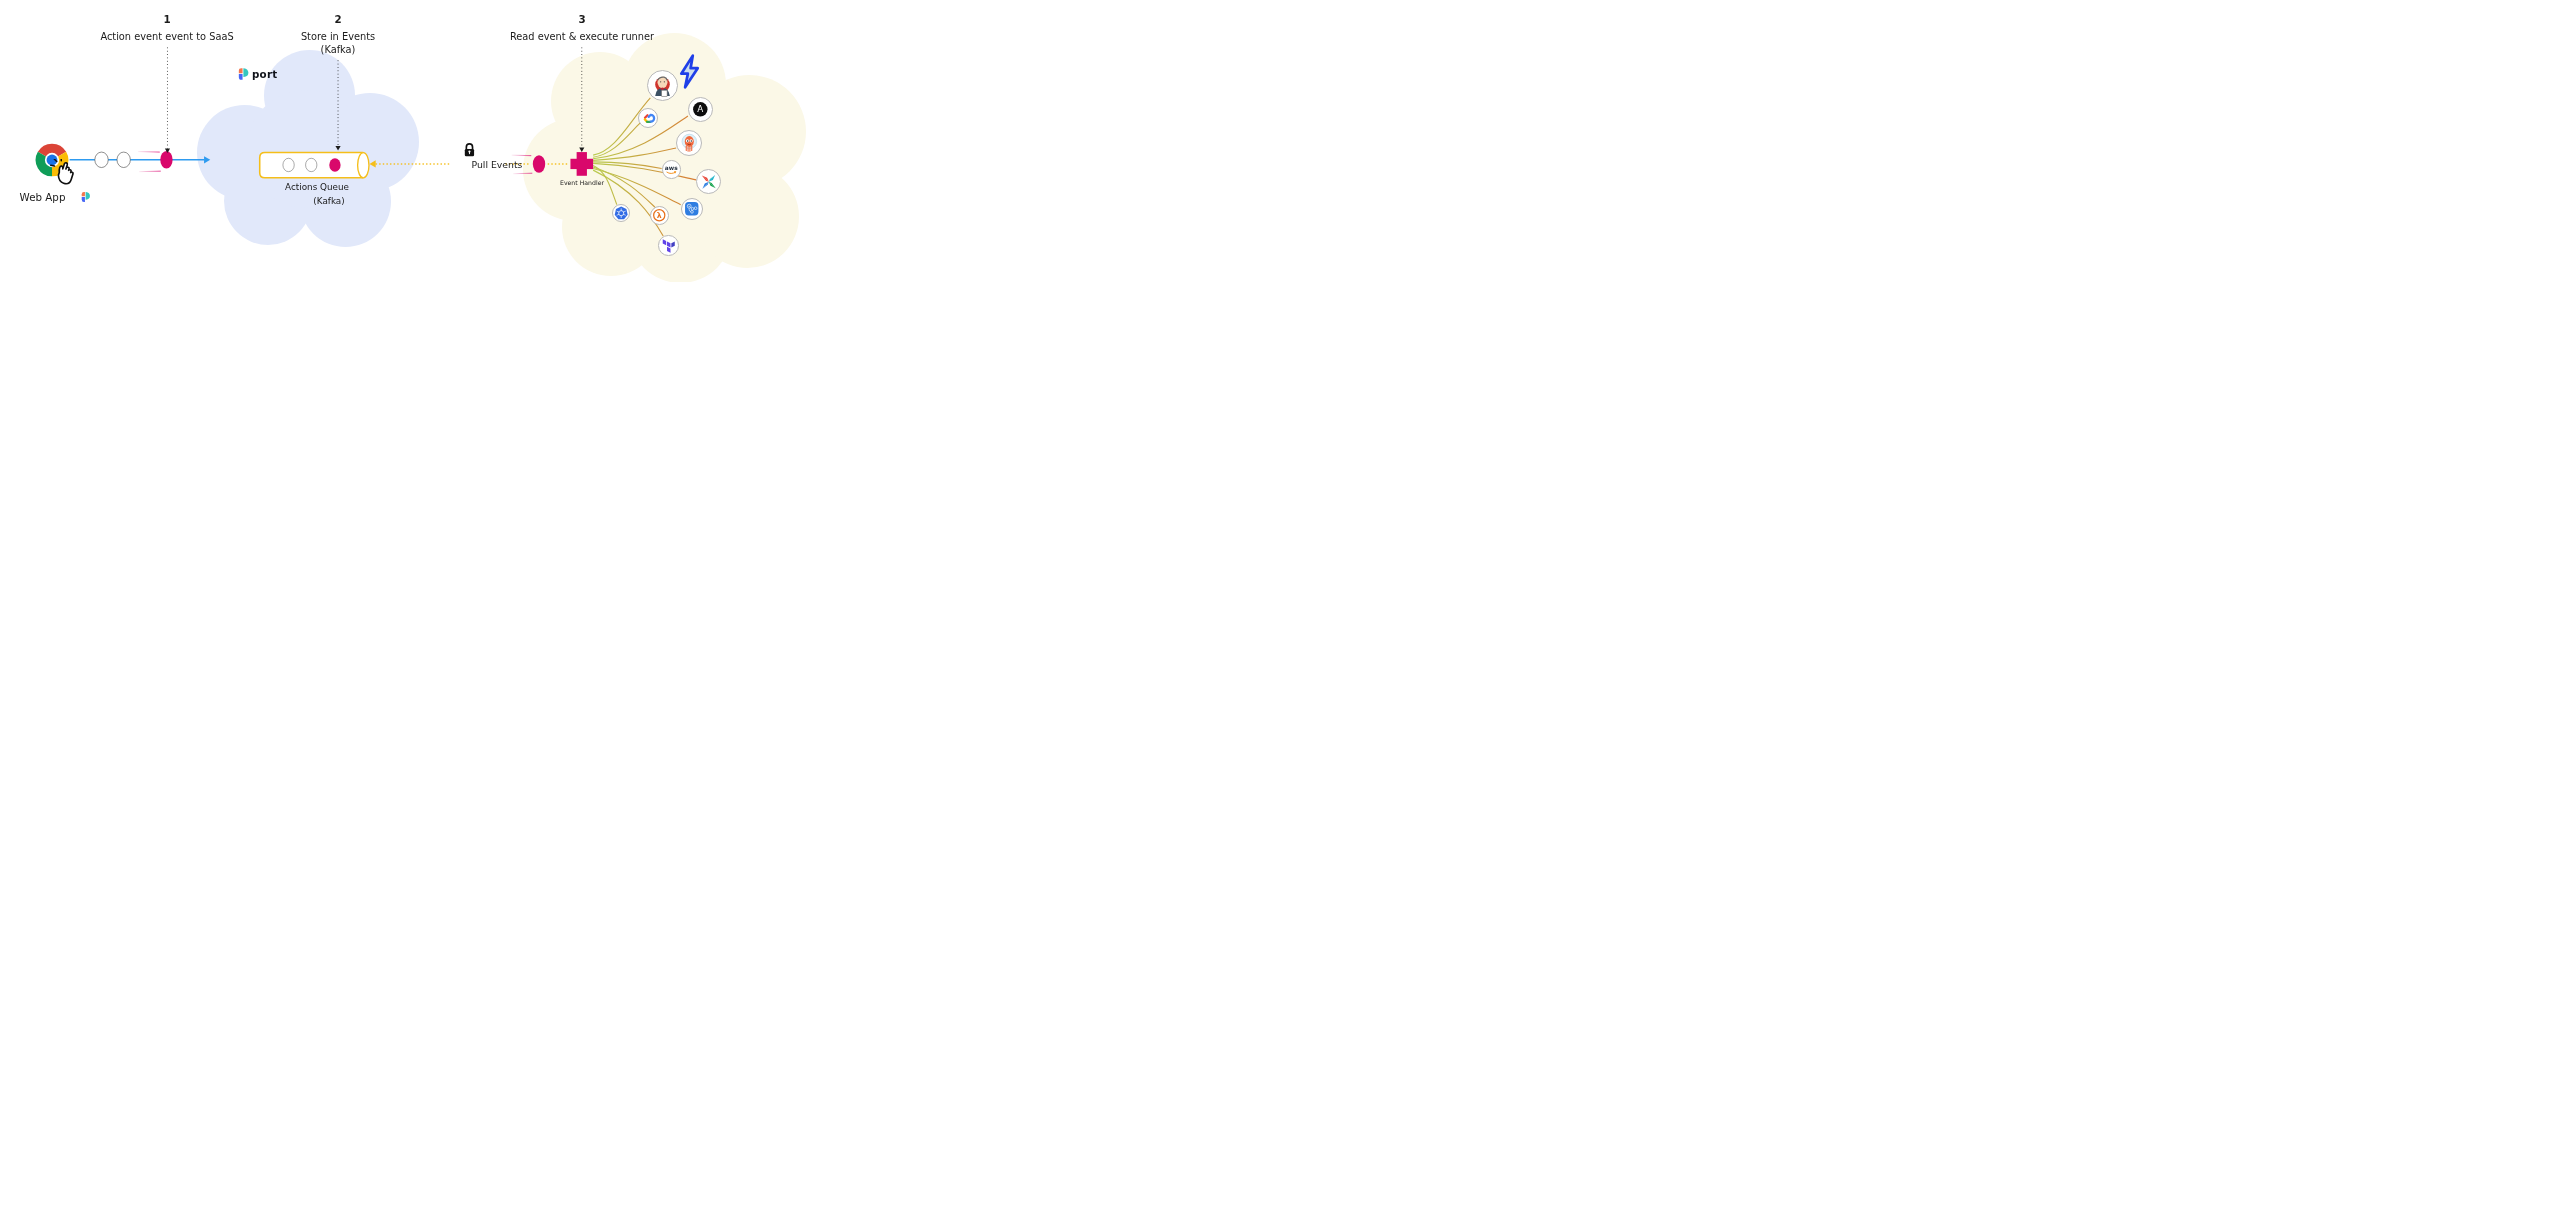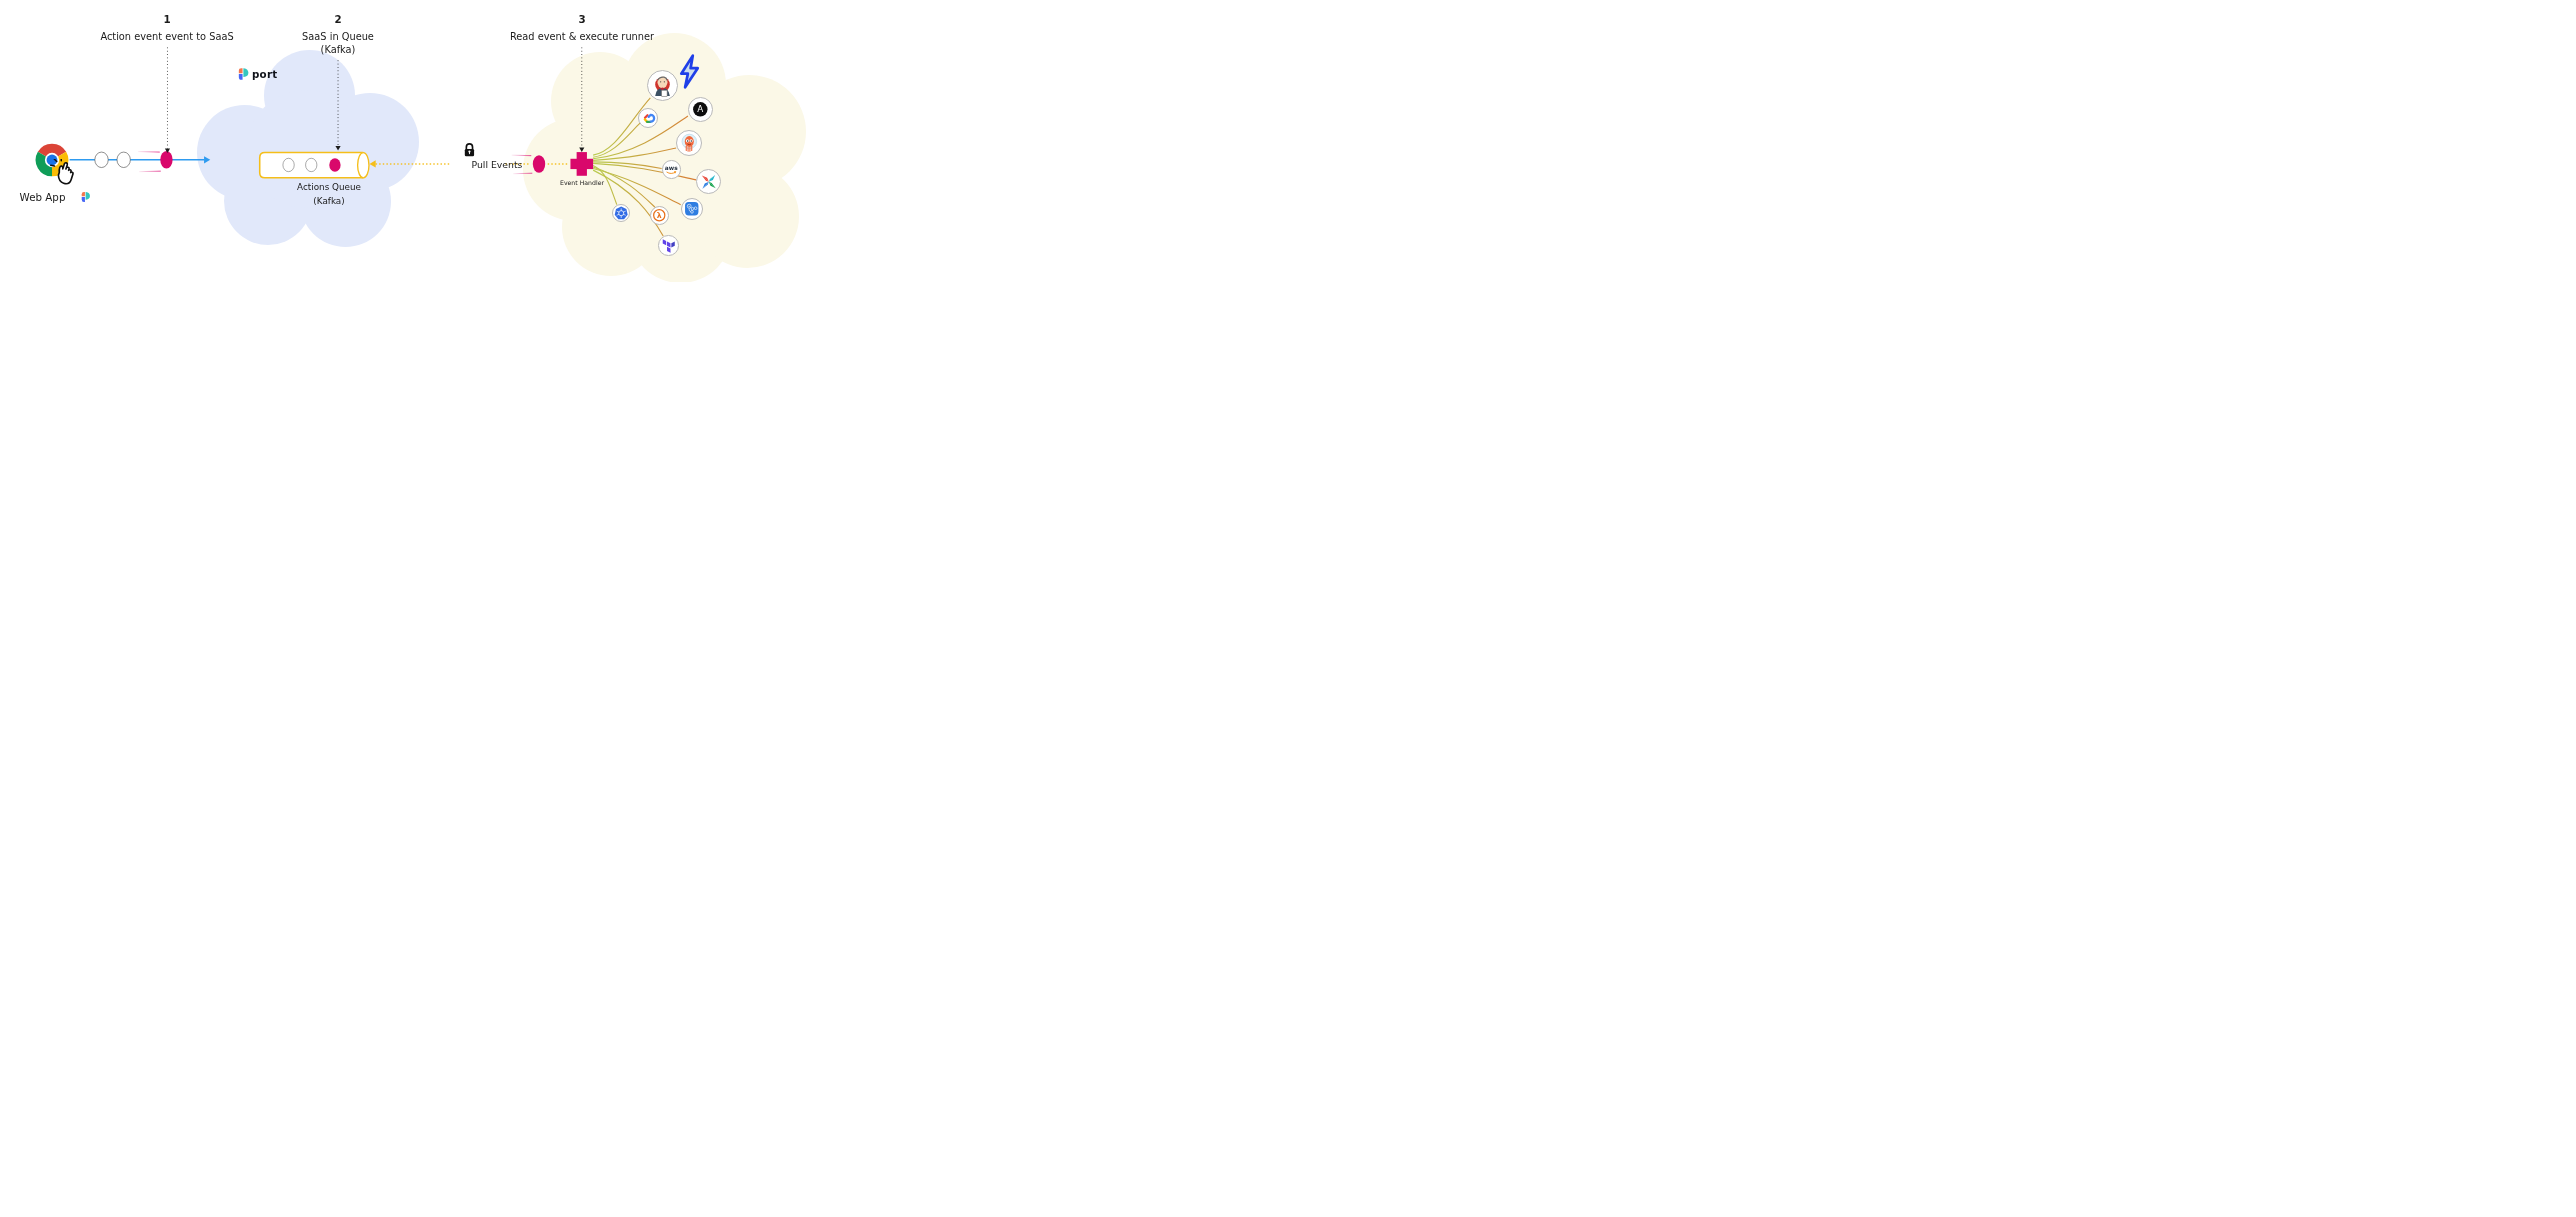--- a/index.html
+++ b/index.html
@@ -129,21 +129,21 @@
       <rect x="910.2" y="294" width="1.8" height="5" fill="#fff"></rect>
     </g>
   </svg>
 
   <div class="step" style="left:167px;top:14.4px;">
     <div class="num">1</div>
     <div class="lbl">Action event event to SaaS</div>
   </div>
   <div class="step" style="left:338px;top:14.4px;">
     <div class="num">2</div>
-    <div class="lbl">SaaS in Queue</div>
+    <div class="lbl">Store in Events</div>
     <div class="sub">(Kafka)</div>
   </div>
   <div class="step" style="left:582px;top:14.4px;">
     <div class="num">3</div>
     <div class="lbl">Read event &amp; execute runner</div>
   </div>
 
   <svg class="abs" style="left:35px;top:143px;" width="34" height="34" viewBox="0 0 100 100">
     <circle cx="50" cy="50" r="48" fill="#fff"></circle>
     <path d="M50,50 L8.4,26 A48,48 0 0 1 91.6,26 Z" fill="#DB4437"></path>
@@ -173,21 +173,21 @@
 
   <div class="portlogo" style="left:238px;top:67px;">
     <svg width="10.8" height="14" viewBox="0 0 26 30">
       <path d="M2,13 V7 Q2,1 8,1 H11 V13 Z" fill="#F4764F"></path>
       <path d="M2,15 H11 V29 H8 Q2,29 2,22 Z" fill="#4667F6"></path>
       <path d="M13,1 H14 Q25,3 25,12 Q25,21 14,22.5 H13 Z" fill="#35C7C0"></path>
     </svg>
     <span class="word">port</span>
   </div>
 
-  <div class="caption" style="left:311px;top:182px;">Actions Queue</div>
+  <div class="caption" style="left:299px;top:182px;">Actions Queue</div>
   <div class="caption" style="left:311px;top:196px;">(Kafka)</div>
   <div class="caption" style="left:479px;top:159px;font-size:9.3px;">Pull Events</div>
   <div class="small-caption" style="left:582px;top:179px;">Event Handler</div>
 
   <svg class="abs" style="left:678px;top:54px;" width="23" height="35" viewBox="0 0 40 64">
     <polygon points="26,3 5,36 17,36 12,61 35,26 22,26" fill="#CBDDEE" stroke="#1F3FE8" stroke-width="5" stroke-linejoin="round"></polygon>
   </svg>
 
   <div class="runner" style="left:647px;top:70px;width:31px;height:31px;">
     <svg width="23" height="23" viewBox="0 0 44 44">

